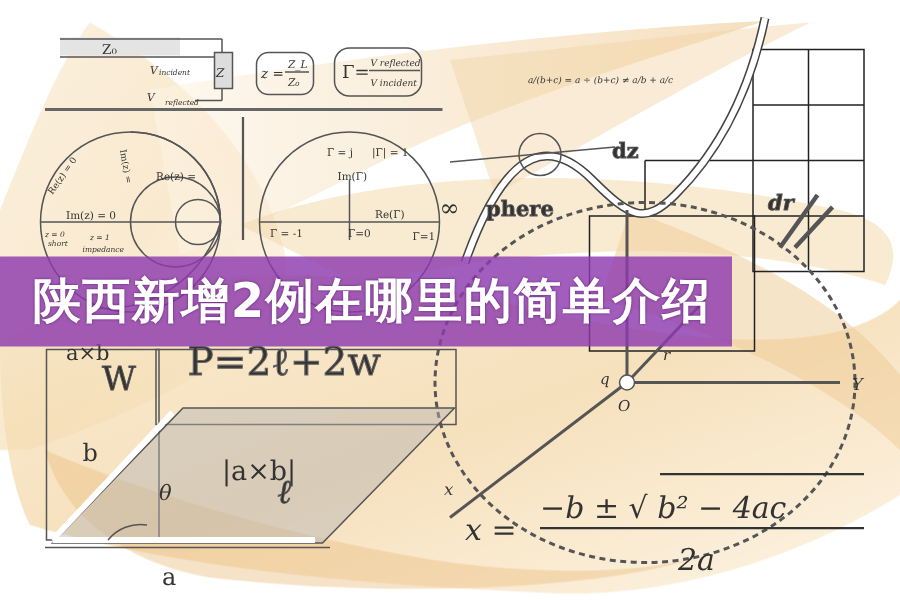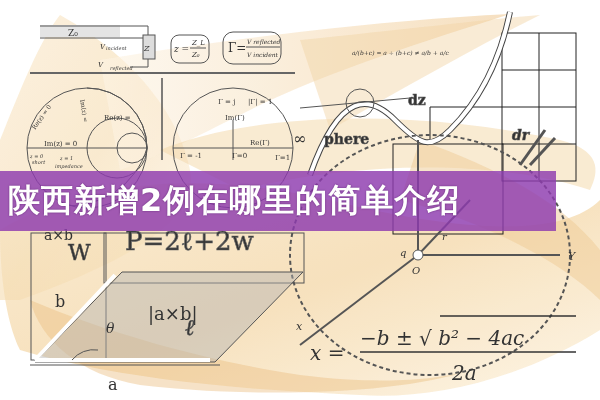--- a/index.html
+++ b/index.html
@@ -1,21 +1,21 @@
 <!DOCTYPE html>
 <html><head>
 <meta charset="utf-8">
 <style>
   html, body { margin: 0; padding: 0; }
   body { width: 600px; height: 400px; overflow: hidden; background: #ffffff; position: relative; font-family: "DejaVu Serif", serif; }
   .canvas { position: absolute; left: 0; top: 0; width: 600px; height: 400px; }
   .banner {
-    position: absolute; left: 0; top: 171px; width: 556px; height: 60px;
+    position: absolute; left: 0; top: 171px; width: 488px; height: 60px;
     background: rgba(142, 58, 175, 0.82);
-    display: flex; align-items: center; 
+    display: flex; align-items: center; justify-content: center;
   }
   .banner-title {
     color: #ffffff; font-family: "DejaVu Sans", sans-serif; font-weight: bold;
     font-size: 32px; letter-spacing: 1px; margin-left: 8px;
     text-shadow: 0 0 2px rgba(60,0,80,0.6);
   }
   .lbl { font-family: "DejaVu Serif", serif; fill: #333; }
   .ital { font-style: italic; }
 </style>
 </head>

